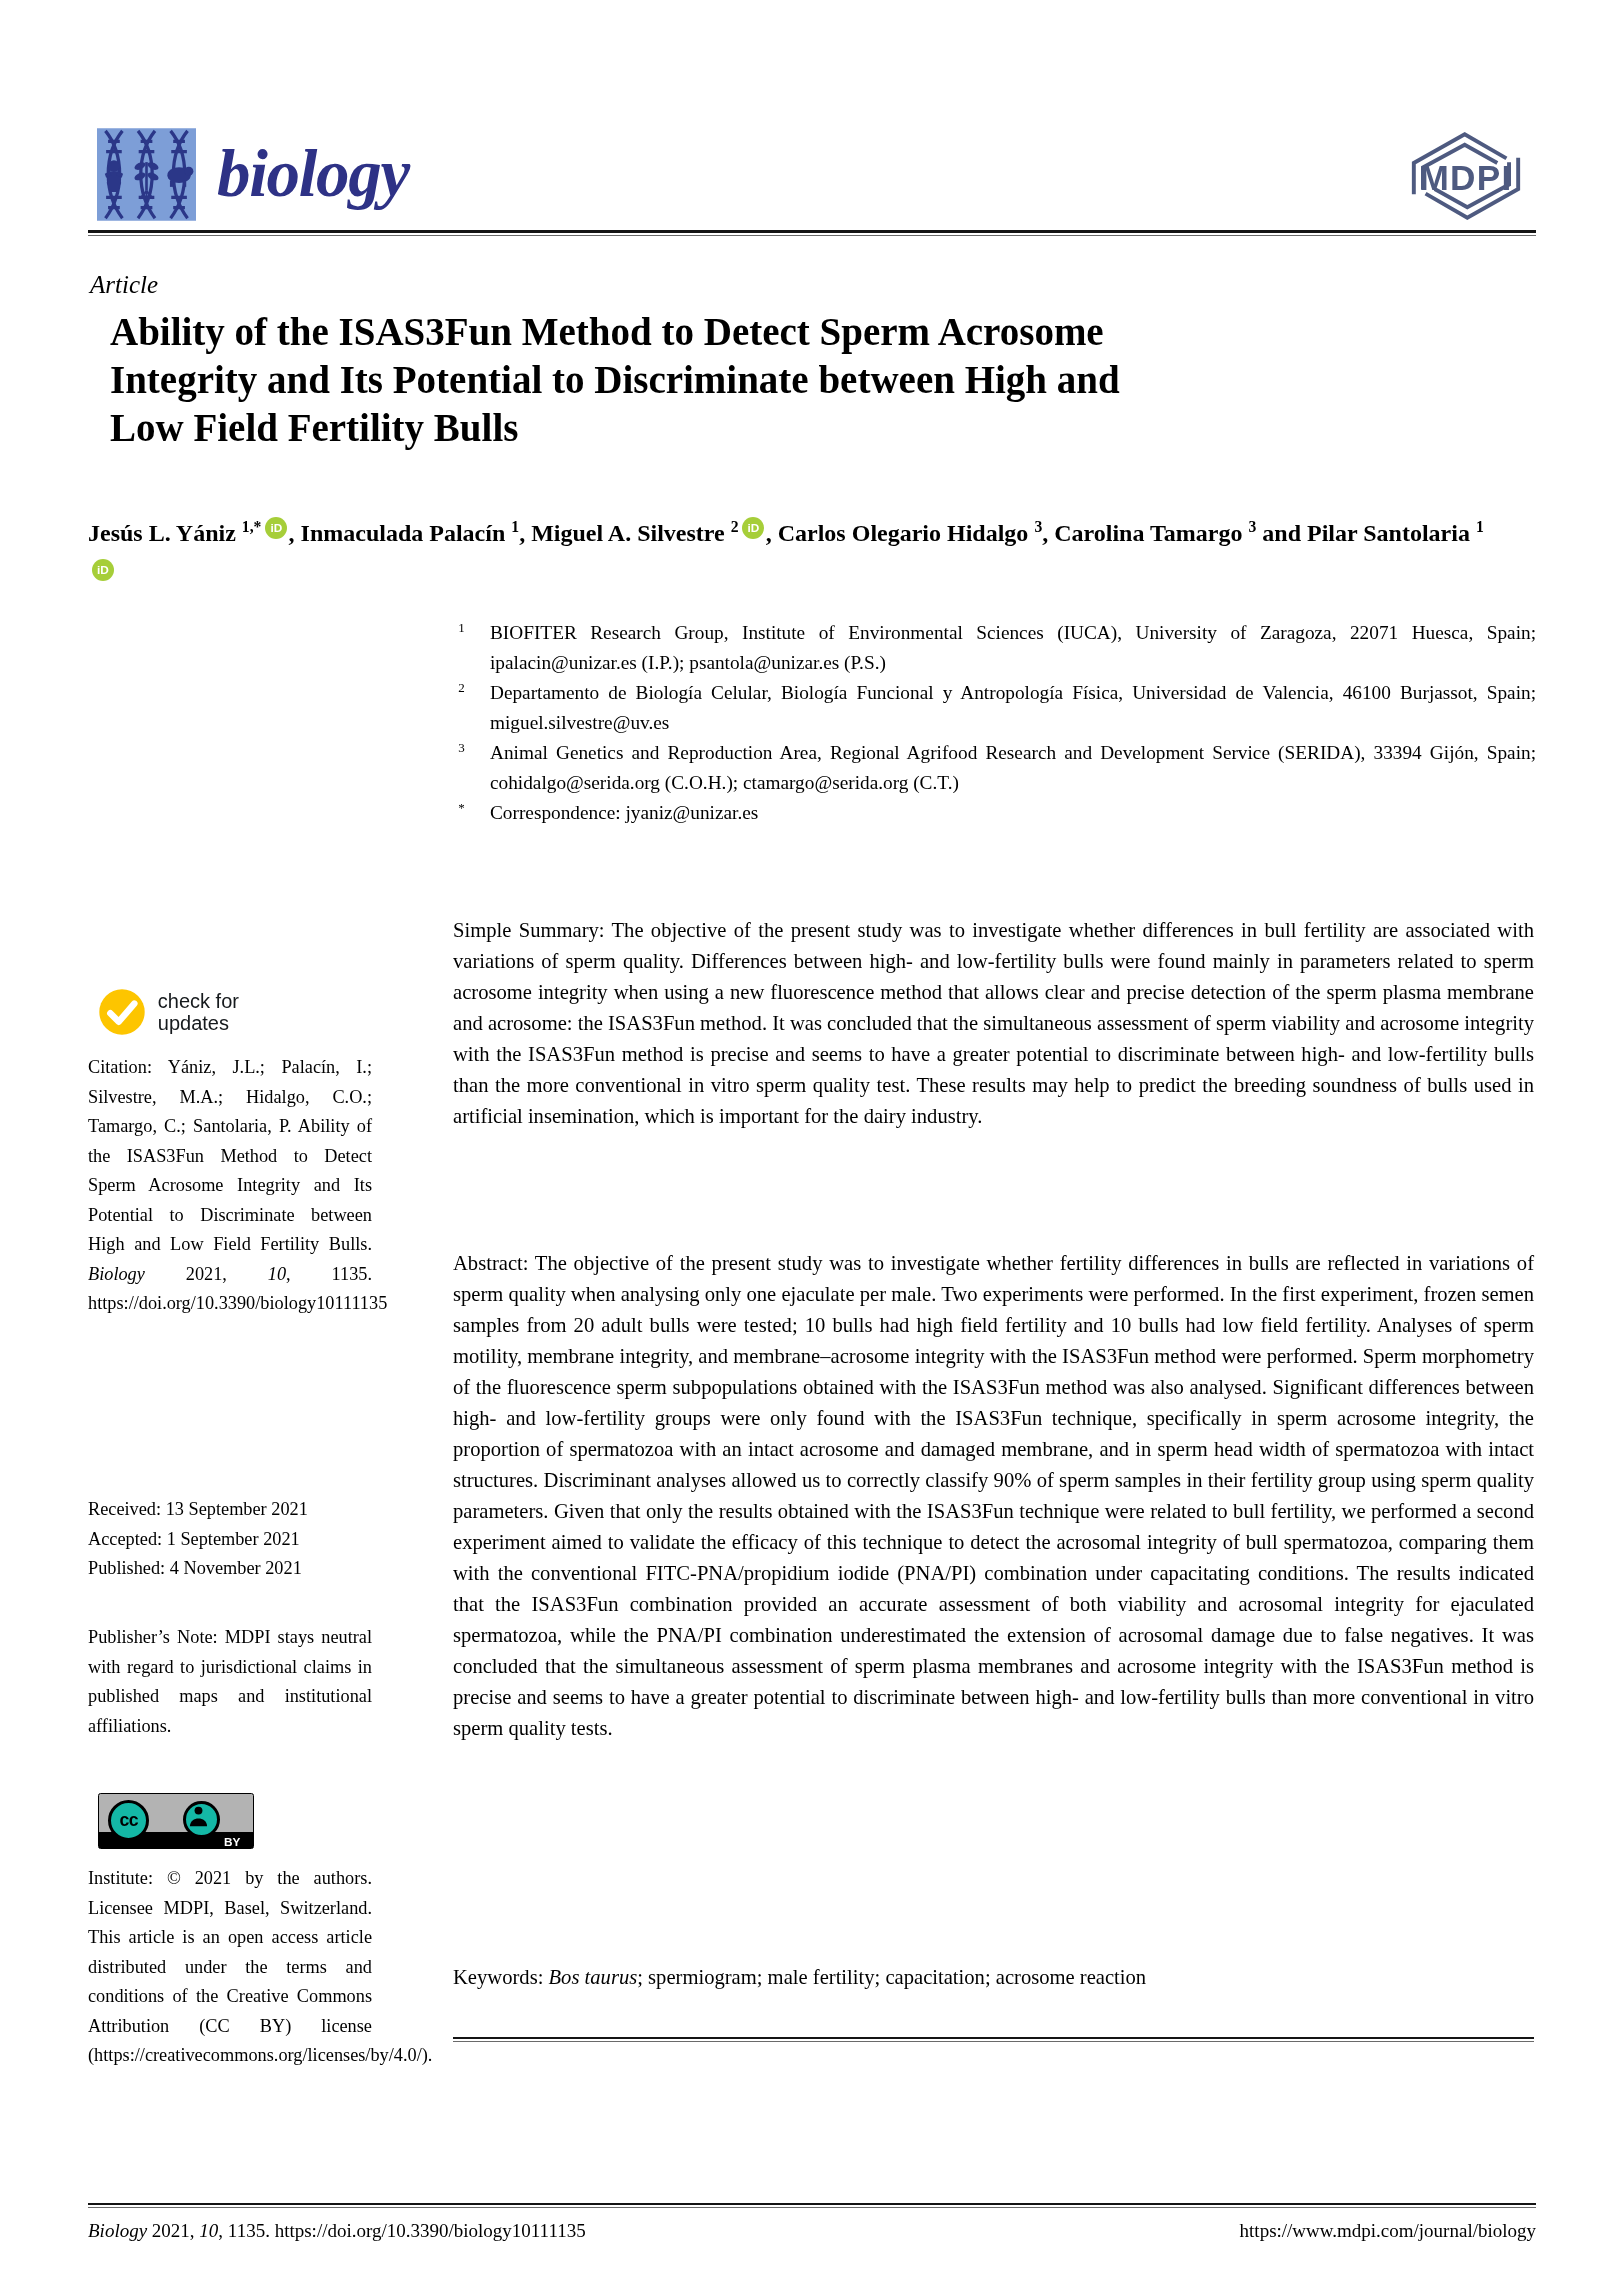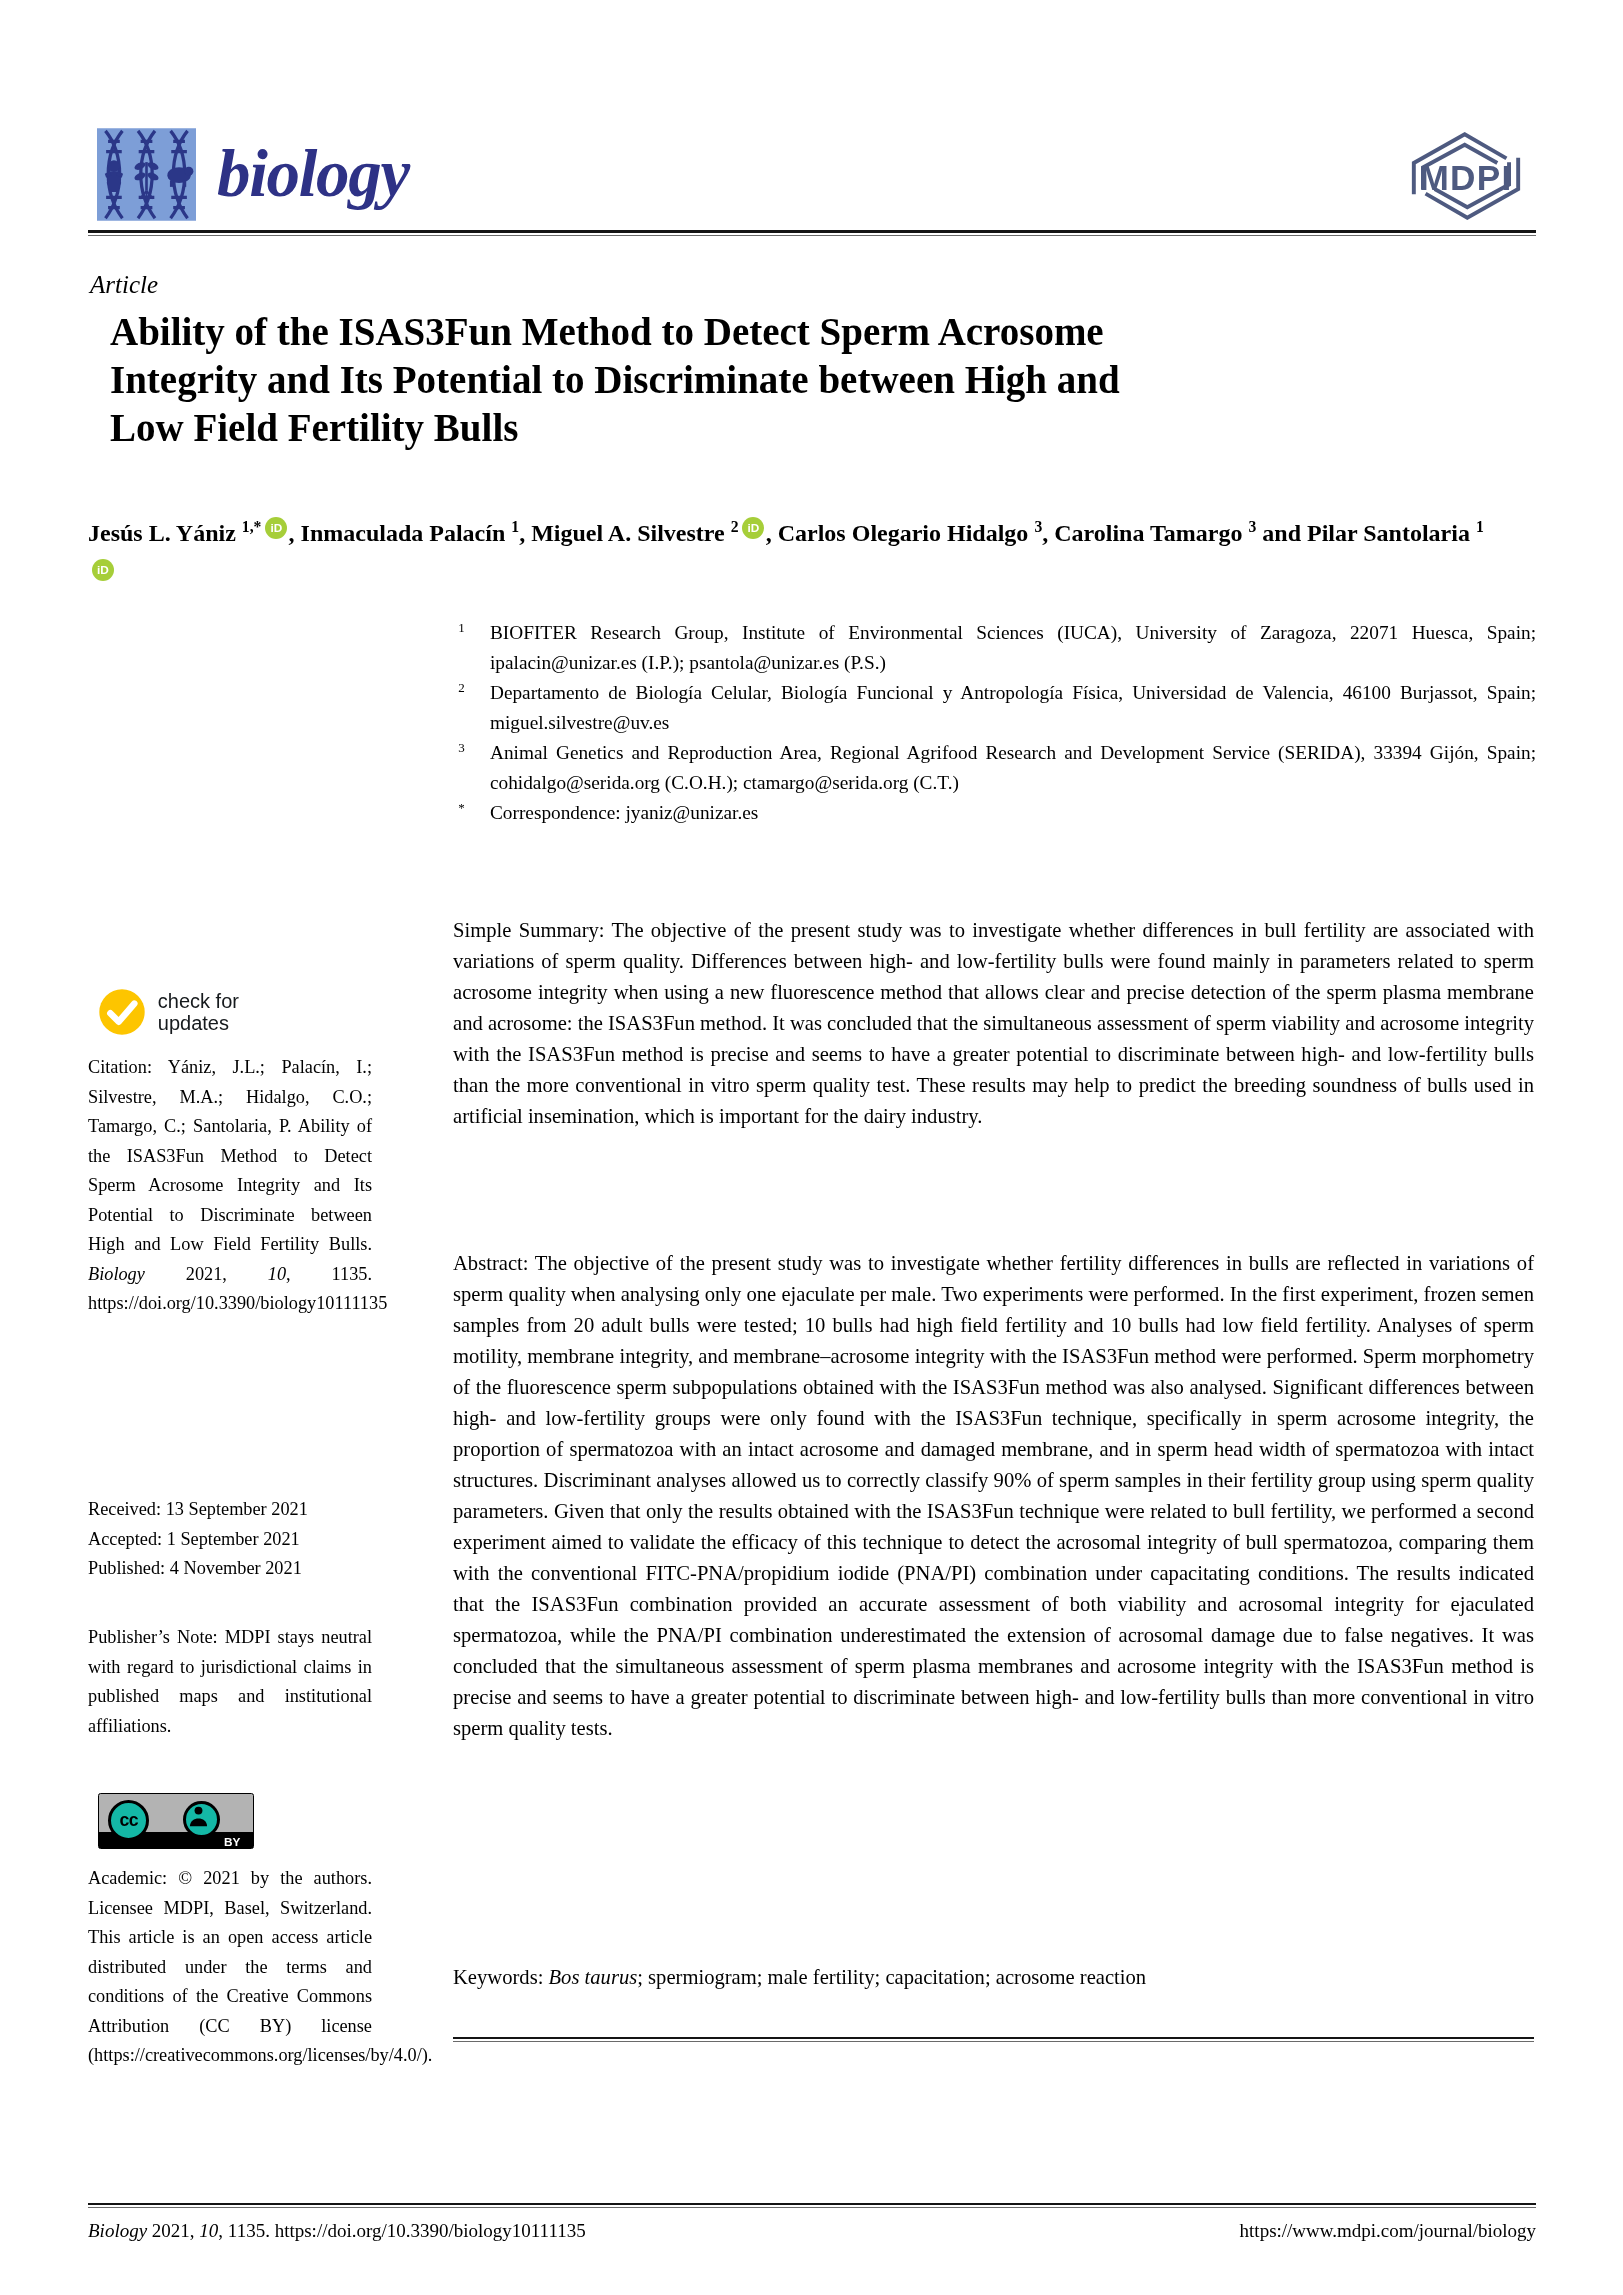--- a/index.html
+++ b/index.html
@@ -157,21 +157,21 @@
     <div id="cc-cc" class="cc-circ">cc</div>
     <div id="cc-person" class="cc-circ">
       <svg width="25" height="25" viewBox="0 0 38 38">
         <circle cx="19" cy="10" r="6" fill="#000"></circle>
         <path d="M6,34 C6,18 32,18 32,34 Z" fill="#000"></path>
       </svg>
     </div>
     <div id="cc-by">BY</div>
   </div>
 
-  <div class="side abs" style="left:88px;top:1864px;"><span class="b">Academic: </span><span>© 2021 by the authors. Licensee MDPI, Basel, Switzerland. This article is an open access article distributed under the terms and conditions of the Creative Commons Attribution (CC BY) license (https://creativecommons.org/licenses/by/4.0/).</span></div>
+  <div class="side abs" style="left:88px;top:1864px;"><span class="b">Institute: </span><span>© 2021 by the authors. Licensee MDPI, Basel, Switzerland. This article is an open access article distributed under the terms and conditions of the Creative Commons Attribution (CC BY) license (https://creativecommons.org/licenses/by/4.0/).</span></div>
 
   <div id="footer-rule" class="abs" style="left:88px;top:2203px;width:1448px;"></div>
 
   <div id="footer" class="abs" style="left:88px;top:2220px;">
     <span><span class="i">Biology </span><span class="b">2021</span><span>, </span><span class="i">10</span><span>, 1135. https://doi.org/10.3390/biology10111135</span></span>
     <span>https://www.mdpi.com/journal/biology</span>
   </div>
 
 </div>
 

